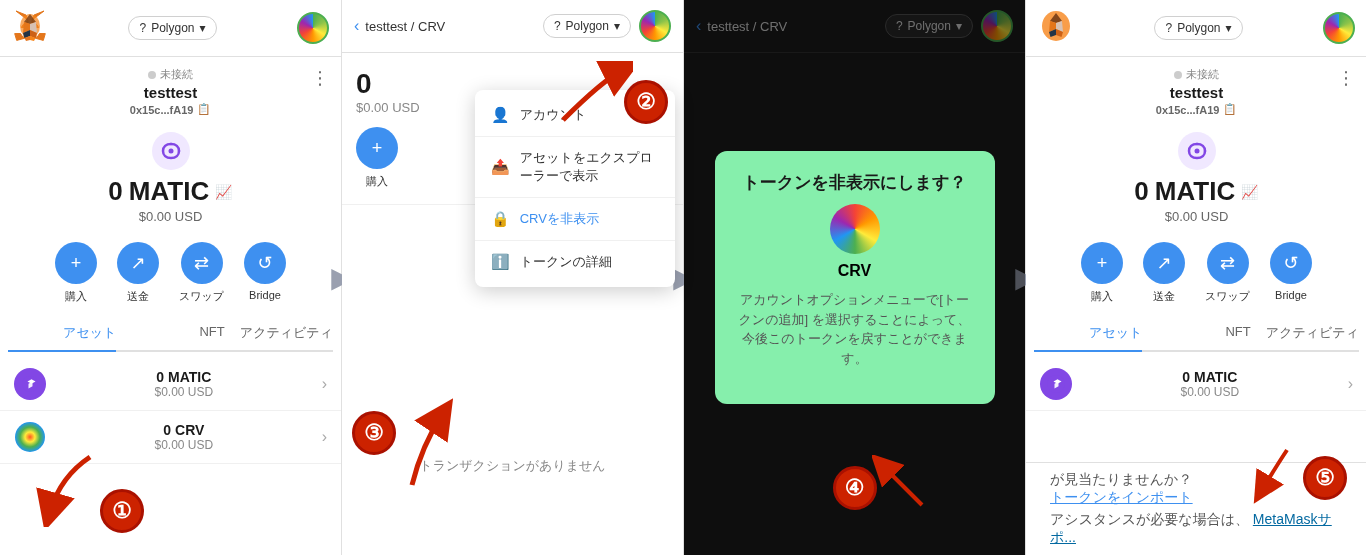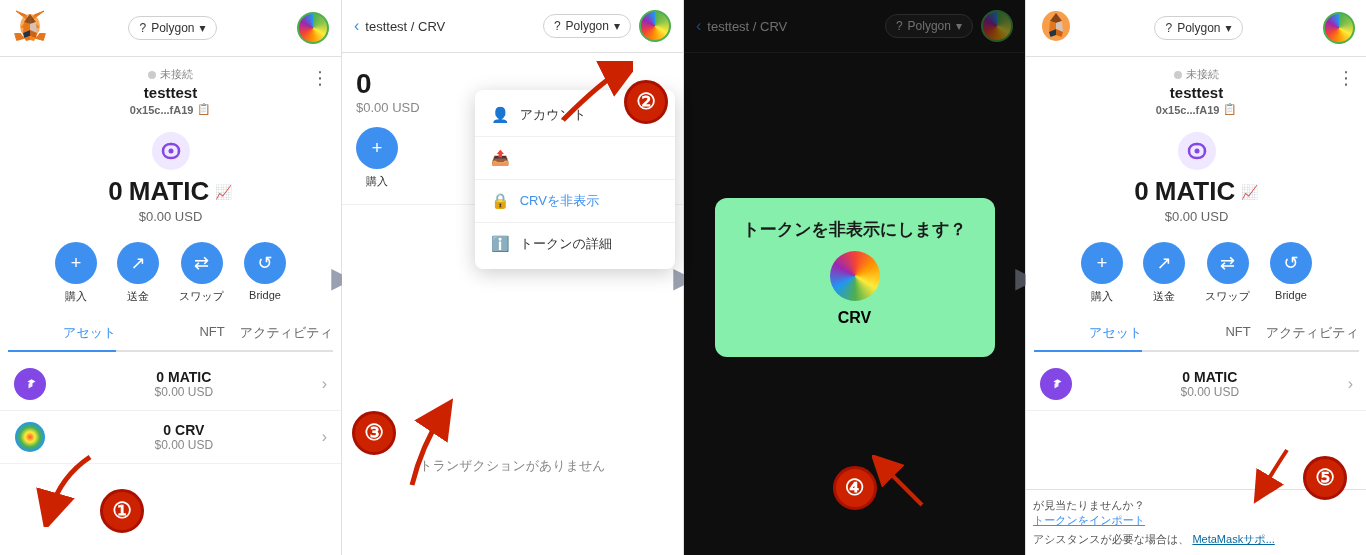--- a/index.html
+++ b/index.html
@@ -610,20 +610,21 @@
     </div>
   </div>
 
   <div class="dropdown-menu">
     <div class="dropdown-item">
       <span class="dropdown-item-icon">👤</span>
       <span>アカウント</span>
     </div>
     <div class="dropdown-item">
       <span class="dropdown-item-icon">📤</span>
+      <span>アセットをエクスプローラーで表示</span>
     </div>
     <div class="dropdown-item" style="color:#3e90f0;">
       <span class="dropdown-item-icon">🔒</span>
       <span>CRVを非表示</span>
     </div>
     <div class="dropdown-item">
       <span class="dropdown-item-icon">ℹ️</span>
       <span>トークンの詳細</span>
     </div>
   </div>
@@ -674,20 +675,21 @@
     </div>
   </div>
 
   <div style="flex:1;background:#1c1c1c;"></div>
 
   <div class="modal-overlay">
     <div class="modal-box">
       <div class="modal-title">トークンを非表示にします？</div>
       <div class="modal-token-icon"></div>
       <div class="modal-token-name">CRV</div>
+      <div class="modal-desc">アカウントオプションメニューで[トークンの追加] を選択することによって、今後このトークンを戻すことができます。</div>
     </div>
   </div>
 
   <div class="step-number" style="position:absolute;bottom:45px;left:50%;transform:translateX(-50%);z-index:50;">④</div>
 
   <svg style="position:absolute;bottom:40px;left:55%;z-index:45;pointer-events:none;" width="60" height="60" viewBox="0 0 60 60">
     <path d="M50,50 Q30,30 10,10" stroke="#cc2200" stroke-width="4" fill="none" marker-end="url(#arr4)"></path>
     <defs>
         <marker id="arr4" markerWidth="8" markerHeight="8" refX="4" refY="4" orient="auto">
       <path d="M0,0 L8,4 L0,8 Z" fill="#cc2200"></path>
@@ -783,21 +785,21 @@
           </svg>
       </div>
       <div class="asset-info">
         <div class="asset-amount">0 MATIC</div>
         <div class="asset-usd">$0.00 USD</div>
       </div>
       <span class="asset-chevron">›</span>
     </div>
   </div>
 
-  <div style="padding:8px 7px;font-size:11px;color:#555;border-top:1px solid #e0e0e0;">
+  <div style="padding:8px 24px;font-size:14px;color:#555;border-top:1px solid #e0e0e0;">
     <div>
       <span>が見当たりませんか？</span>
     </div>
     <div>
       <a href="#" class="footer-import">トークンをインポート</a>
     </div>
     <div style="margin-top:4px;">
       <span>アシスタンスが必要な場合は、</span>
       <a href="#" style="color:#0369a1;">MetaMaskサポ...</a>
     </div>

